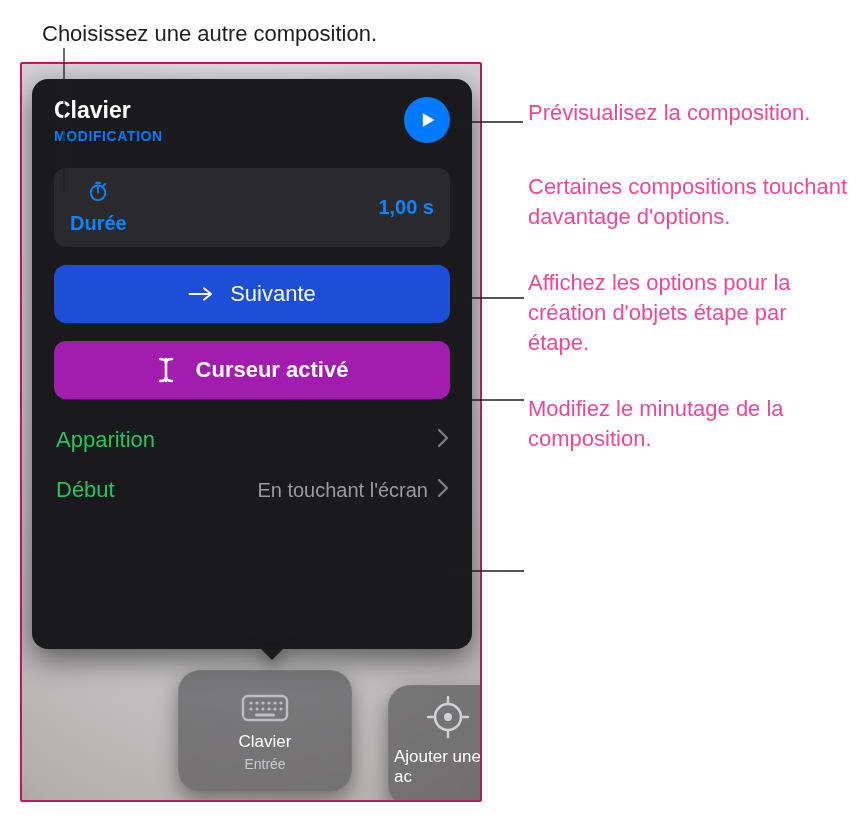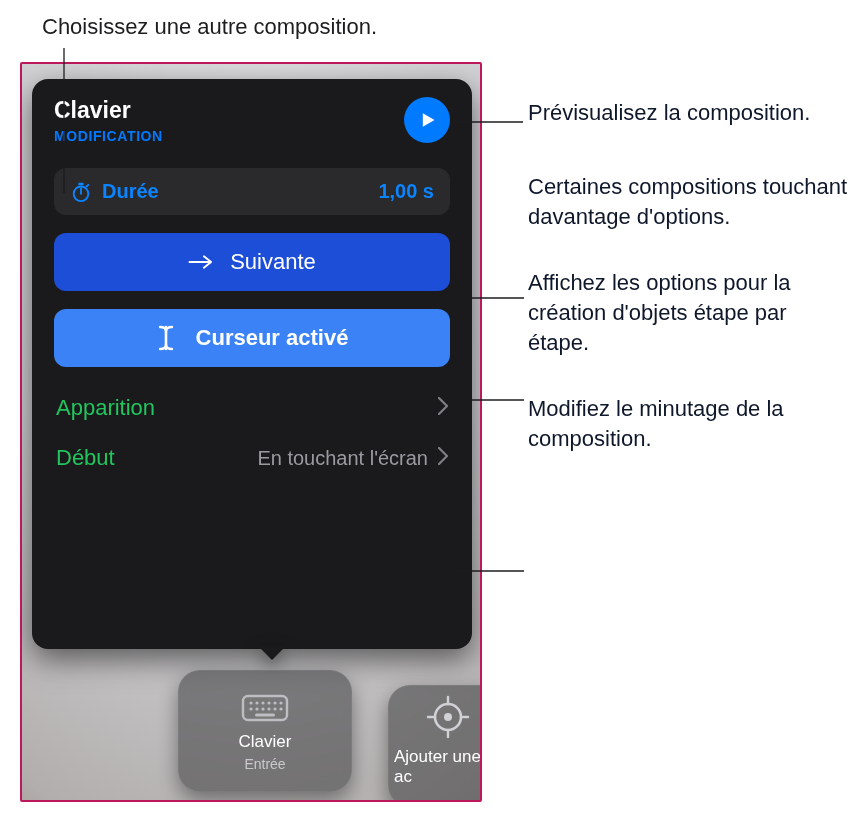--- a/index.html
+++ b/index.html
@@ -1,53 +1,53 @@
 <!DOCTYPE html>
 <html><head>
 <meta charset="utf-8">
 <style>
   * { margin: 0; padding: 0; box-sizing: border-box; }
   html, body { width: 862px; height: 830px; background: #fff; font-family: -apple-system, "Helvetica Neue", Helvetica, Arial, sans-serif; color: #1d1d1f; }
   .canvas { position: relative; width: 862px; height: 830px; }
-  .top-callout { position: absolute; left: 42px; top: 13px; font-size: 22px; line-height: 28px; }
+  .top-callout { position: absolute; left: 42px; top: 20px; font-size: 22px; line-height: 28px; }
   .screenshot-frame { position: absolute; left: 20px; top: 62px; width: 462px; height: 740px; border: 2px solid #be185d; background: #cbcbcd; overflow: hidden; border-radius: 2px; }
   .gradient-bg { position: absolute; inset: 0; background: radial-gradient(130% 120% at 50% 10%, #dedee0 0%, #cfcfd2 48%, #b2aead 82%, #8a7466 100%); }
   .panel { position: absolute; left: 10px; top: 15px; width: 440px; height: 570px; background: #1a1a1c; border-radius: 16px; box-shadow: 0 10px 30px rgba(0,0,0,.55); color: #fff; overflow: hidden; }
   .panel-arrow { position: absolute; left: 236px; top: 582px; width: 0; height: 0; border-left: 14px solid transparent; border-right: 14px solid transparent; border-top: 14px solid #1a1a1c; filter: drop-shadow(0 6px 8px rgba(0,0,0,.5)); }
   .panel-header { display: flex; align-items: flex-start; justify-content: space-between; padding: 18px 22px 6px 22px; }
   .panel-title { font-size: 23px; font-weight: 700; color: #fff; }
   .panel-sub { font-size: 14px; font-weight: 700; letter-spacing: .6px; color: #007aff; text-transform: uppercase; margin-top: 4px; }
   .play-btn { width: 46px; height: 46px; border-radius: 50%; background: #007aff; display: flex; align-items: center; justify-content: center; cursor: pointer; }
   .play-btn svg { width: 20px; height: 20px; fill: #fff; }
   .segment { margin: 18px 22px 0 22px; display: flex; flex-direction: column; border-radius: 12px; overflow: hidden; }
   .duration-row { background: #2a2a2c; padding: 12px 16px; display: flex; align-items: center; justify-content: space-between; }
-  .duration-left { display: flex; align-items: center; gap: 10px; }
+  .duration-left { display: flex; align-items: center; gap: 10px; flex-direction: column; }
   .duration-left svg { width: 22px; height: 22px; }
   .duration-label, .duration-value { color: #0a84ff; font-size: 20px; font-weight: 600; }
   .next-row { background: #1d4ed8; margin: 18px 22px 0 22px; border-radius: 12px; padding: 16px 16px; display: flex; align-items: center; justify-content: center; gap: 16px; cursor: pointer; }
   .next-row svg { width: 26px; height: 18px; }
   .next-label { color: #fff; font-size: 22px; }
-  .cursor-row { background: #3b82f6; margin: 18px 22px 0 22px; border-radius: 12px; padding: 16px 16px; display: flex; align-items: center; justify-content: center; gap: 20px; cursor: pointer; }
+  .cursor-row { background: #a21caf; margin: 18px 22px 0 22px; border-radius: 12px; padding: 16px 16px; display: flex; align-items: center; justify-content: center; gap: 20px; cursor: pointer; }
   .cursor-row svg { width: 20px; height: 26px; }
   .cursor-label { color: #fff; font-size: 22px; font-weight: 600; }
   .list-row { margin: 18px 22px 0 22px; display: flex; align-items: center; justify-content: space-between; padding: 10px 2px; }
   .list-row + .list-row { margin-top: 4px; }
   .list-label { color: #22c55e; font-size: 22px; }
   .sub-row .list-value { color: #9a9aa0; font-size: 20px; }
   .chev { color: #7f7f85; }
   .chev svg { width: 10px; height: 18px; }
   .list-right { display: flex; align-items: center; gap: 10px; }
   .bottom-card-row { position: absolute; left: 156px; top: 606px; display: flex; gap: 36px; align-items: stretch; }
   .bottom-card { width: 174px; height: 122px; border-radius: 22px; background: rgba(60,60,62,.55); backdrop-filter: blur(6px); display: flex; flex-direction: column; align-items: center; justify-content: center; gap: 8px; color: #fff; padding: 10px 6px; box-shadow: inset 0 0 0 1px rgba(255,255,255,.05), 0 8px 20px rgba(0,0,0,.4); }
   .bottom-card .kb-icon { width: 50px; height: 34px; }
   .bottom-card .act-icon { width: 44px; height: 44px; }
   .bottom-card .card-title { font-size: 17px; color: #fff; }
   .bottom-card .card-sub { font-size: 14px; color: #c9c9cd; margin-top: -4px; }
   .bottom-card.partial { width: 120px; display: flex; justify-content: flex-start; overflow: hidden; margin-top: 15px; }
-  .callouts { position: absolute; left: 528px; top: 88px; width: 324px; font-size: 22px; line-height: 30px; color: #0f172a; }
+  .callouts { position: absolute; left: 528px; top: 88px; width: 324px; font-size: 22px; line-height: 30px; color: #ec4899; }
   .callout { margin-bottom: 36px; }
   .c1 { margin-top: 10px; }
   .c2 { margin-top: 44px; }
   .c3 { margin-top: 4px; }
   .c4 { margin-top: 26px; }
   svg.line { position: absolute; pointer-events: none; }
 </style>
 </head>
 <body>
 

